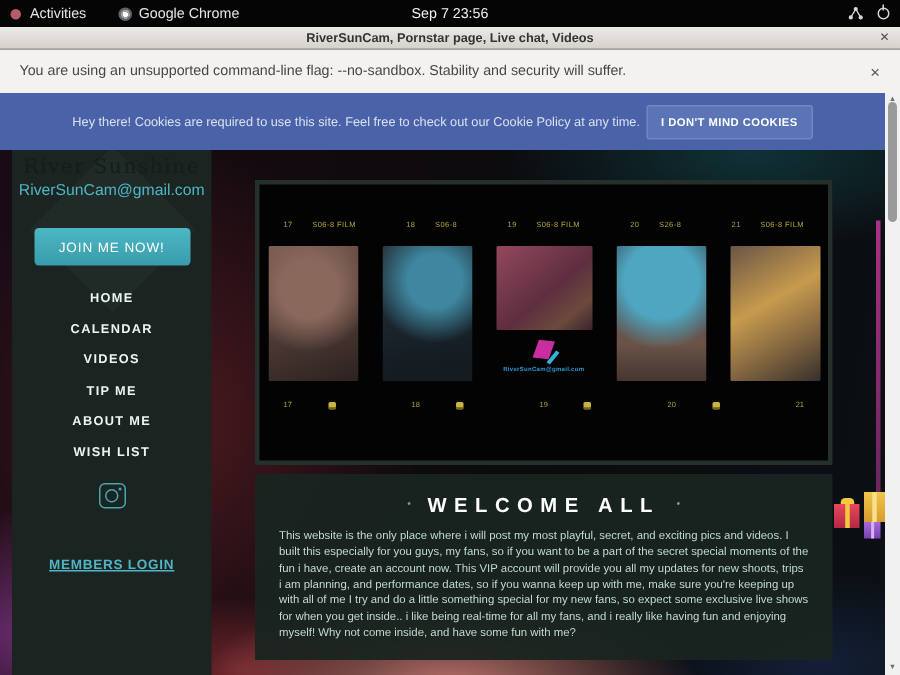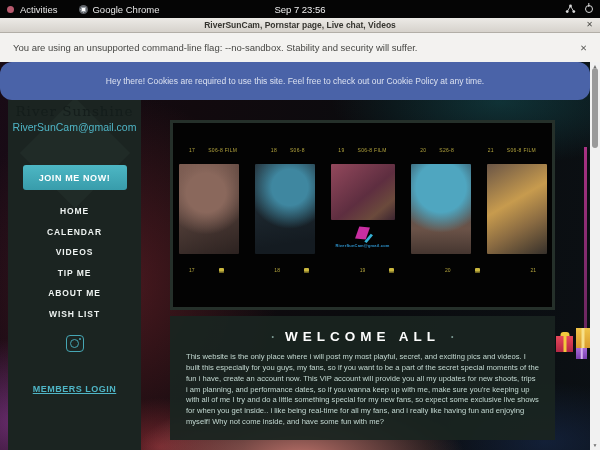--- a/index.html
+++ b/index.html
@@ -46,37 +46,37 @@
       radial-gradient(220px 260px at 120px 220px, rgba(110,35,42,.6), transparent 72%),
       radial-gradient(240px 90px at 500px 40px, rgba(22,95,100,.45), transparent 70%),
       radial-gradient(160px 80px at 545px 380px, rgba(25,45,85,.55), transparent 75%),
       linear-gradient(100deg, #190b16 0%, #120a0e 30%, #0a0b0e 60%, #0b1014 100%);
   }
   .pink-line { position:absolute; left:584px; top:85px; width:3px; height:190px;
     background:linear-gradient(#d13aa0, #7e2c70); opacity:.8; filter:blur(.4px); }
 
   
   .cookie-bar { position:absolute; top:0; left:0; width:590px; height:38px; background:#4a63a8;
-    display:flex; align-items:center; justify-content:center; gap:4px; z-index:5;border-radius:12px; }
+    display:flex; align-items:center; justify-content:center; gap:4px; z-index:5; }
   .cookie-bar .msg { font-size:8.5px; color:#dbe1f0; }
   .cookie-btn { background:#5b74b6; border:1px solid #7186c2; border-radius:2px;
     color:#fff; font-weight:bold; font-size:7.5px; padding:6px 9px; letter-spacing:.3px; cursor:pointer;
     font-family:"Liberation Sans", sans-serif; }
 
   
   .sidebar { position:absolute; left:8px; top:38px; width:133px; height:350px;
     background:#1b2421; text-align:center; z-index:4; }
   .sb-diamond { position:absolute; top:14px; left:50%; width:78px; height:78px;
     transform:translateX(-50%) rotate(45deg); background:rgba(140,170,160,.05); }
   .sb-name { position:relative; margin-top:3px; font-family:"DejaVu Serif", serif;
     font-size:13.5px; color:#141d1b; letter-spacing:1px; }
   .sb-email { position:relative; margin-top:2px; font-size:10.5px; color:#4fb5c6; }
-  .join-btn { position:relative; display:block; margin:32px auto 0; width:104px; height:25px;
+  .join-btn { position:relative; display:block; margin:19px auto 0; width:104px; height:25px;
     background:linear-gradient(#4db7c4,#389cab); border:none; border-radius:3px;
-    color:#fff; font-weight:bold; font-size:9px; letter-spacing:.6px; cursor:pointer;
+    color:#fff; font-weight:normal; font-size:9px; letter-spacing:.6px; cursor:pointer;
     font-family:"Liberation Sans", sans-serif; }
   .menu { position:relative; margin-top:11px; }
   .menu-item { height:20.5px; line-height:20.5px; color:#eef3f1; font-weight:bold;
     font-size:8.5px; letter-spacing:.9px; cursor:pointer; }
   .cam-icon { position:relative; width:18px; height:17px; border:1.5px solid #46a6b4;
     border-radius:4px; margin:11px auto 0; }
   .cam-icon::before { content:''; position:absolute; inset:0; margin:auto; width:7px; height:7px;
     border:1.5px solid #46a6b4; border-radius:50%; }
   .cam-icon::after { content:''; position:absolute; top:2px; right:2px; width:2px; height:2px;
     background:#46a6b4; border-radius:50%; }
@@ -179,20 +179,21 @@
     <span class="msg">You are using an unsupported command-line flag: --no-sandbox. Stability and security will suffer.</span>
     <span class="warning-close">✕</span>
   </div>
 
   <div class="viewport">
     <div class="bg"></div>
     <div class="pink-line"></div>
 
     <div class="cookie-bar">
       <span class="msg">Hey there! Cookies are required to use this site. Feel free to check out our Cookie Policy at any time.</span>
+      <button class="cookie-btn">I DON'T MIND COOKIES</button>
     </div>
 
     <div class="sidebar">
       <div class="sb-diamond"></div>
       <div class="sb-name">River Sunshine</div>
       <div class="sb-email">RiverSunCam@gmail.com</div>
       <button class="join-btn">JOIN ME NOW!</button>
       <div class="menu">
 
           <div class="menu-item">HOME</div>

